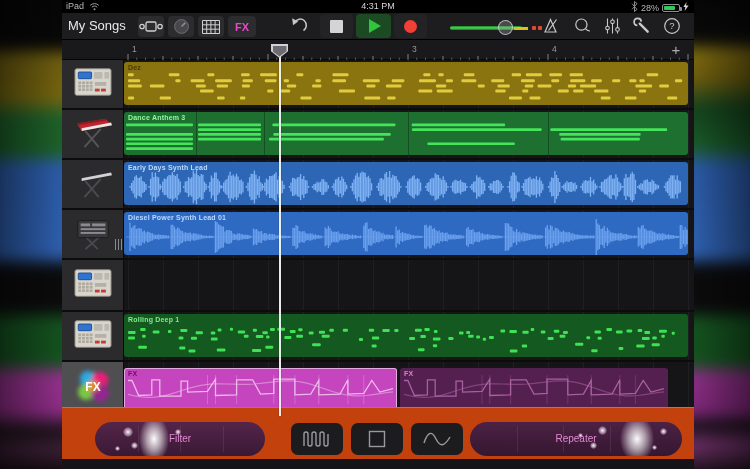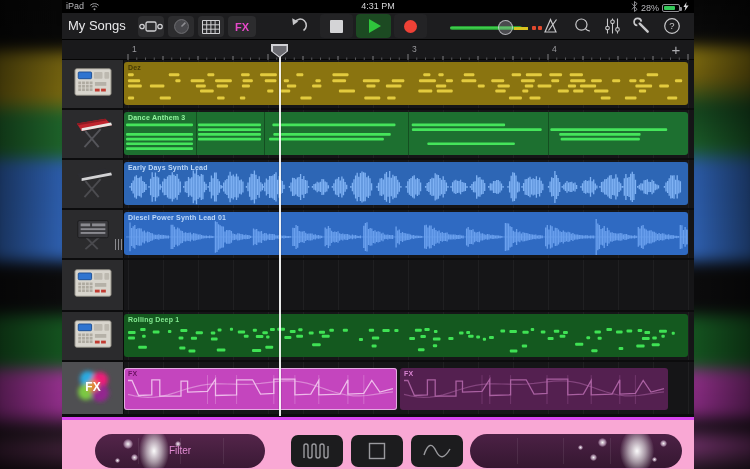--- a/index.html
+++ b/index.html
@@ -67,21 +67,21 @@
   .region.rsel{box-shadow:0 0 0 1px rgba(255,255,255,.55) inset;}
   #grip{position:absolute;left:50px;top:238px;width:12px;height:13px;display:flex;gap:2px;align-items:center;justify-content:center;}
   #grip i{display:block;width:1px;height:11px;background:#8a8a8e;}
 
   
   #ph-line{position:absolute;left:217px;top:44px;width:1.5px;height:372px;background:rgba(252,252,252,.92);box-shadow:0 0 1px rgba(0,0,0,.8);z-index:30;}
   #ph-head{position:absolute;left:209px;top:44px;width:17px;height:14px;z-index:31;clip-path:polygon(0 0,100% 0,100% 52%,50% 100%,0 52%);background:#d2d2d6;}
   #ph-head i{position:absolute;left:1.5px;top:1.5px;right:1.5px;bottom:1.5px;clip-path:polygon(0 0,100% 0,100% 52%,50% 100%,0 52%);background:rgba(95,95,102,.9);}
 
   
-  #bottombar{position:absolute;left:0;top:417px;width:632px;height:52px;background:#f9a8d4;border-top:3px solid #d946ef;}
+  #bottombar{position:absolute;left:0;top:407px;width:632px;height:52px;background:#c2410c;border-top:1px solid #d946ef;}
   .pill{position:absolute;top:14px;height:34px;border-radius:17px;border:none;overflow:hidden;color:#e18bd2;font-size:10px;}
   #pill-filter{left:33px;width:170px;background:linear-gradient(180deg,#54254a,#3a1935);}
   #pill-repeater{left:408px;width:212px;background:linear-gradient(180deg,#4c2145,#351731);}
   .pill .plabel{position:absolute;left:0;right:0;top:11px;text-align:center;pointer-events:none;}
   .pill .pdiv{position:absolute;top:4px;bottom:4px;width:1px;background:rgba(255,255,255,.08);}
   .spark{position:absolute;border-radius:50%;pointer-events:none;}
   .streak{background:radial-gradient(ellipse at center,rgba(255,255,255,.98) 0%,rgba(255,255,255,.55) 35%,rgba(255,255,255,0) 72%);}
   .sdot{background:radial-gradient(circle,rgba(255,255,255,.95) 0%,rgba(255,230,255,.5) 45%,rgba(255,255,255,0) 75%);}
   .bb-btn{position:absolute;top:15px;width:52px;height:32px;background:#1c1c1e;border:none;border-radius:7px;display:flex;align-items:center;justify-content:center;padding:0;}
   #bb-wave{left:229px;} #bb-square{left:289px;} #bb-sine{left:349px;}
@@ -695,17 +695,18 @@
       <button class="pill" id="pill-repeater">
         <span class="pdiv" style="left:22%"></span>
           <span class="pdiv" style="left:44%"></span>
           <span class="pdiv" style="left:66%"></span>
         <span class="spark streak" style="left:150px;top:-6px;width:34px;height:46px;"></span>
         <span class="spark sdot" style="left:128px;top:4px;width:9px;height:9px;"></span>
         <span class="spark sdot" style="left:120px;top:20px;width:7px;height:7px;"></span>
         <span class="spark sdot" style="left:190px;top:6px;width:7px;height:7px;"></span>
         <span class="spark sdot" style="left:182px;top:23px;width:5px;height:5px;"></span>
         <span class="spark sdot" style="left:108px;top:11px;width:5px;height:5px;"></span>
+        <span class="plabel">Repeater</span>
       </button>
     </div>
   </div>
 
 </div>
 
 </body></html>

